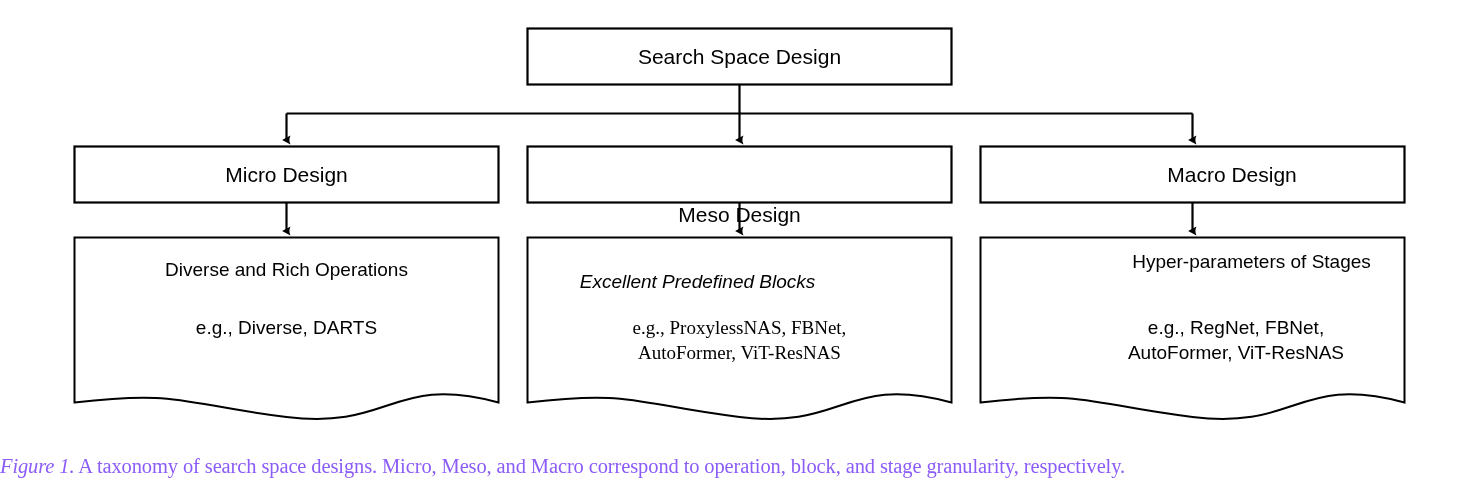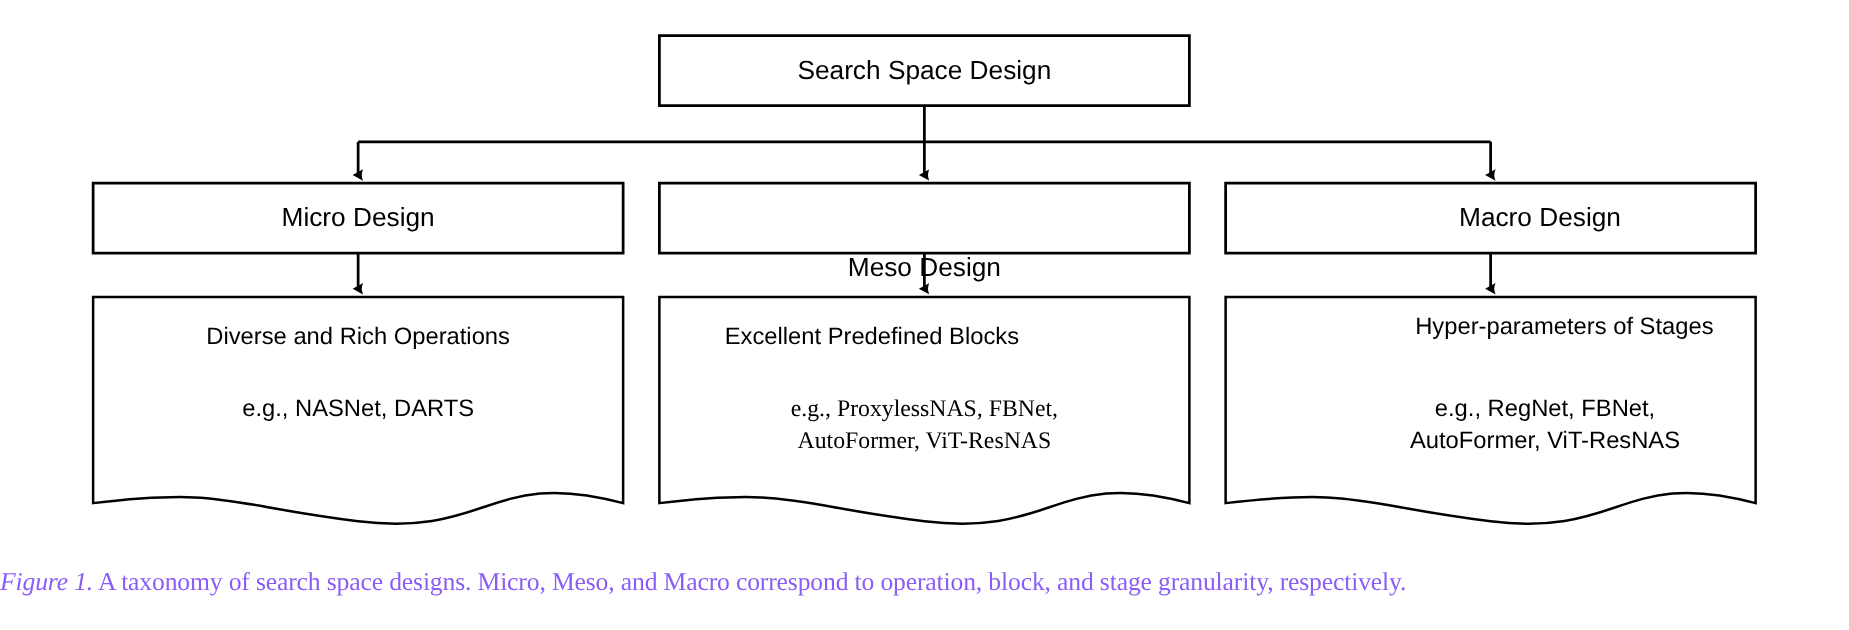--- a/index.html
+++ b/index.html
@@ -103,23 +103,23 @@
              C 1087 404 1087 390 980.5 402.5 Z" fill="#ffffff" stroke="#000000" stroke-width="2"></path>
   </svg>
 
   <div class="node-text root-label" style="left:527px; top:46px; width:425px;">Search Space Design</div>
 
   <div class="node-text level-label" style="left:74px; top:164px; width:425px;">Micro Design</div>
   <div class="node-text level-label" style="left:527px; top:164px; width:425px;margin-top:40px;">Meso Design</div>
   <div class="node-text level-label" style="left:980px; top:164px; width:442px;padding-left:31px;">Macro Design</div>
 
   <div class="node-text leaf-title" style="left:74px; top:260px; width:425px;">Diverse and Rich Operations</div>
-  <div class="node-text leaf-examples" style="left:74px; top:315px; width:425px;">e.g., NASNet, DARTS</div>
+  <div class="node-text leaf-examples" style="left:74px; top:315px; width:425px;">e.g., Diverse, DARTS</div>
 
-  <div class="node-text leaf-title" style="left:527px; top:260px; width:341px;">Excellent Predefined Blocks</div>
+  <div class="node-text leaf-title" style="left:527px; top:272px; width:341px;font-style:italic;">Excellent Predefined Blocks</div>
   <div class="node-text leaf-examples" style="left:527px; top:315px; width:425px;font-family:Liberation Serif, serif;">e.g., ProxylessNAS, FBNet,
 AutoFormer, ViT-ResNAS</div>
 
   <div class="node-text leaf-title" style="left:980px; top:252px; width:467px;margin-left:38px;">Hyper-parameters of Stages</div>
   <div class="node-text leaf-examples" style="left:980px; top:315px; width:512px;">e.g., RegNet, FBNet,
 AutoFormer, ViT-ResNAS</div>
 
   <div id="caption">
     <span class="fig-label">Figure 1.</span><span> A taxonomy of search space designs. Micro, Meso, and Macro correspond to operation, block, and stage granularity, respectively.</span>
   </div>

